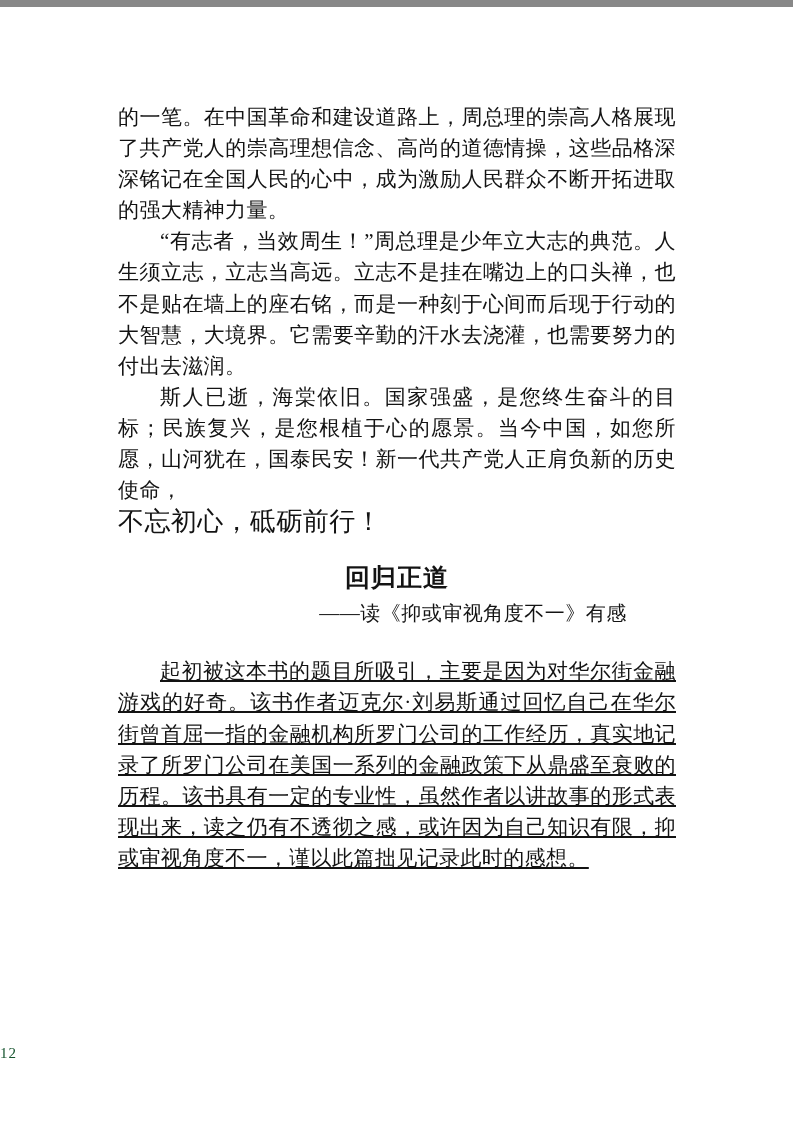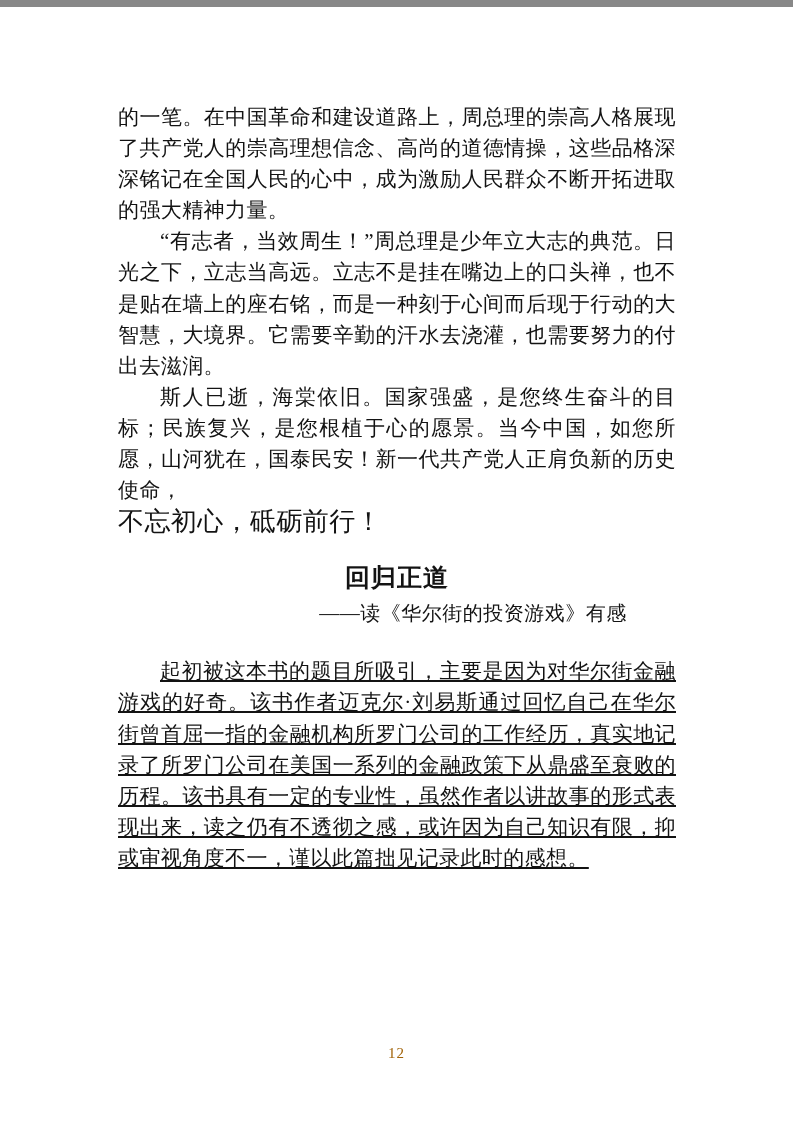--- a/index.html
+++ b/index.html
@@ -56,43 +56,42 @@
   }
   .first-body {
     margin-top: 28px;
     text-decoration: underline;
   }
   .page-number {
     position: absolute;
     left: 0;
     right: 0;
     top: 1038px;
-    text-align: center;
     font-size: 15px;
     letter-spacing: 1px;
-    color: #a16207;
+    color: #14532d;
   }
 </style>
 </head>
 <body>
 
 <div class="page">
 
   <p class="body-text">的一笔。在中国革命和建设道路上，周总理的崇高人格展现了共产党人的崇高理想信念、高尚的道德情操，这些品格深深铭记在全国人民的心中，成为激励人民群众不断开拓进取的强大精神力量。</p>
 
-  <p class="body-text indent">“有志者，当效周生！”周总理是少年立大志的典范。日光之下，立志当高远。立志不是挂在嘴边上的口头禅，也不是贴在墙上的座右铭，而是一种刻于心间而后现于行动的大智慧，大境界。它需要辛勤的汗水去浇灌，也需要努力的付出去滋润。</p>
+  <p class="body-text indent">“有志者，当效周生！”周总理是少年立大志的典范。人生须立志，立志当高远。立志不是挂在嘴边上的口头禅，也不是贴在墙上的座右铭，而是一种刻于心间而后现于行动的大智慧，大境界。它需要辛勤的汗水去浇灌，也需要努力的付出去滋润。</p>
 
   <p class="body-text indent">斯人已逝，海棠依旧。国家强盛，是您终生奋斗的目标；民族复兴，是您根植于心的愿景。当今中国，如您所愿，山河犹在，国泰民安！新一代共产党人正肩负新的历史使命，</p>
 
   <div class="closing-line">
     <span>不忘初心，砥砺前行！</span>
   </div>
 
   <h1 class="article-title">回归正道</h1>
 
-  <div class="article-subtitle">——读《华尔街的投资游戏》有感</div>
+  <div class="article-subtitle">——读《抑或审视角度不一》有感</div>
 
   <p class="body-text indent first-body">起初被这本书的题目所吸引，主要是因为对华尔街金融游戏的好奇。该书作者迈克尔·刘易斯通过回忆自己在华尔街曾首屈一指的金融机构所罗门公司的工作经历，真实地记录了所罗门公司在美国一系列的金融政策下从鼎盛至衰败的历程。该书具有一定的专业性，虽然作者以讲故事的形式表现出来，读之仍有不透彻之感，或许因为自己知识有限，抑或审视角度不一，谨以此篇拙见记录此时的感想。</p>
 
 
   <div class="page-number">12</div>
 
 </div>
 
 </body></html>

